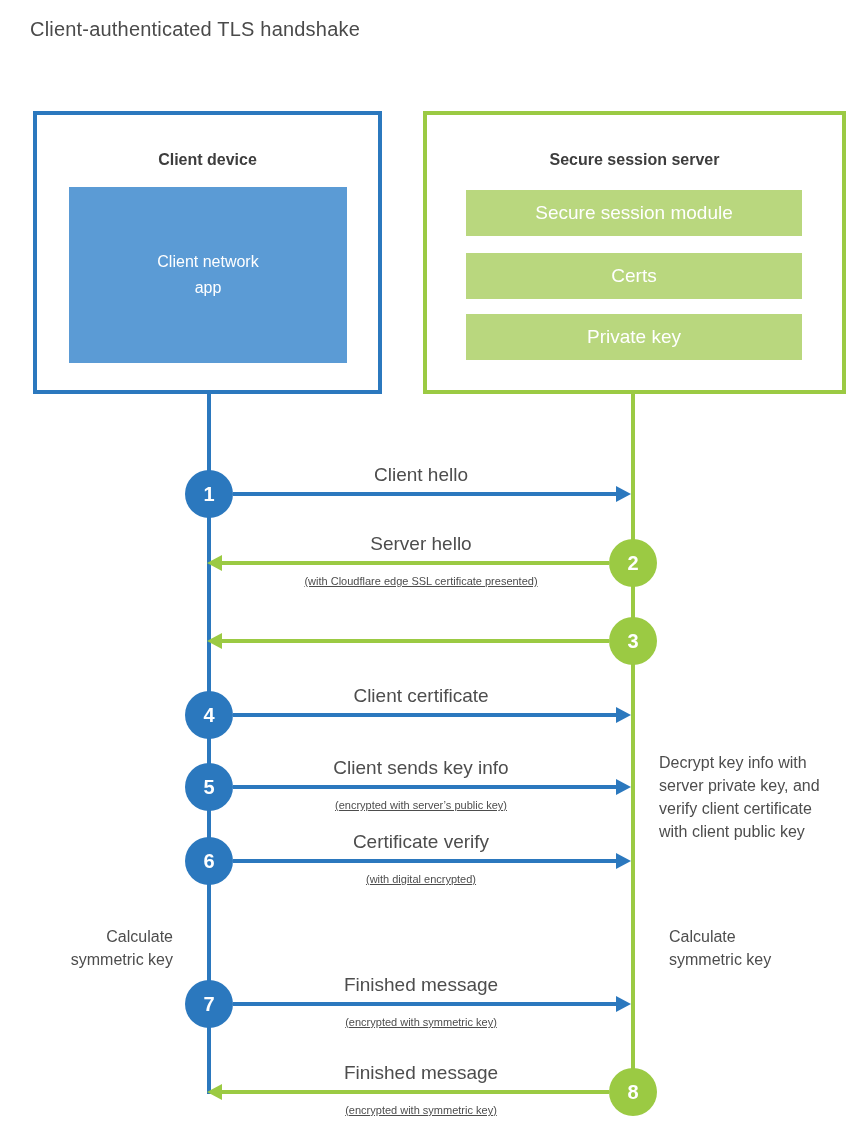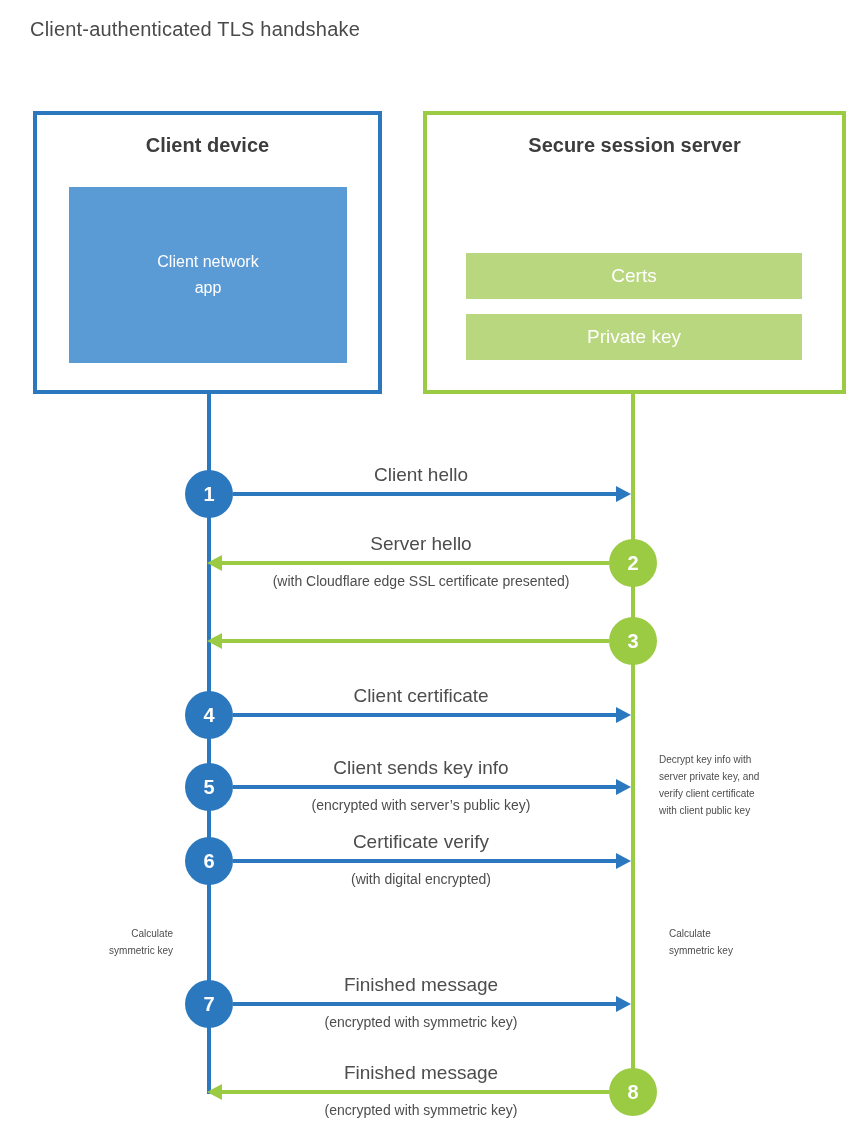--- a/index.html
+++ b/index.html
@@ -18,21 +18,21 @@
   }
   .page-title{
     position:absolute;left:30px;top:18px;font-size:20px;font-weight:300;
     color:var(--title);letter-spacing:.2px;
   }
   
   .actor-box{position:absolute;box-sizing:border-box;background:#fff;}
   .actor-box.client{left:33px;top:111px;width:349px;height:283px;border:4px solid var(--blue);}
   .actor-box.server{left:423px;top:111px;width:423px;height:283px;border:4px solid var(--green);}
   .actor-title{
-    margin-top:19px;text-align:center;font-size:20px;font-weight:bold;color:var(--heading);
+    margin-top:36px;text-align:center;font-size:16px;font-weight:bold;color:var(--heading);
   }
   .app-box{
     position:absolute;left:69px;top:187px;width:278px;height:176px;background:var(--blue_fill);
     display:flex;align-items:center;justify-content:center;text-align:center;
     color:#fff;font-size:16px;line-height:26px;white-space:pre-line;
   }
   .server-bar{
     position:absolute;left:466px;width:336px;height:46px;background:var(--green_fill);
     display:flex;align-items:center;justify-content:center;color:#fff;font-size:19px;
   }
@@ -56,44 +56,45 @@
   .head{width:0;height:0;border-top:8px solid transparent;border-bottom:8px solid transparent;}
   .arrow.blue .head.right{border-left:15px solid var(--blue);}
   .arrow.green .head.left{border-right:15px solid var(--green);}
   
   .msg-label{
     position:absolute;transform:translateX(-50%);white-space:nowrap;
     font-size:19px;line-height:22px;color:var(--text);
   }
   .msg-sub{
     position:absolute;transform:translateX(-50%);white-space:nowrap;
-    font-size:14px;line-height:17px;color:var(--text);
+    font-size:11px;line-height:17px;color:var(--text);text-decoration:underline;
   }
   
   .note{
-    position:absolute;font-size:10px;line-height:17px;color:var(--text);white-space:pre-line;
+    position:absolute;font-size:16px;line-height:23px;color:var(--text);white-space:pre-line;
   }
   .note.right-align{text-align:right;}
 </style>
 </head>
 <body>
 
 <div class="canvas">
 
   <div class="page-title">Client-authenticated TLS handshake</div>
 
   <div class="actor-box client">
     <div class="actor-title">Client device</div>
   </div>
   <div class="app-box">Client network
 app</div>
 
   <div class="actor-box server">
     <div class="actor-title">Secure session server</div>
   </div>
+  <div class="server-bar" style="top:190px;">Secure session module</div>
   <div class="server-bar" style="top:253px;">Certs</div>
   <div class="server-bar" style="top:314px;">Private key</div>
 
   <div class="vline client"></div>
   <div class="vline server"></div>
 
   <div class="badge blue" style="left:209px;top:494px;">
       <span>1</span>
     </div>
   <div class="arrow blue" style="left:233px;top:494px;width:398px;">

